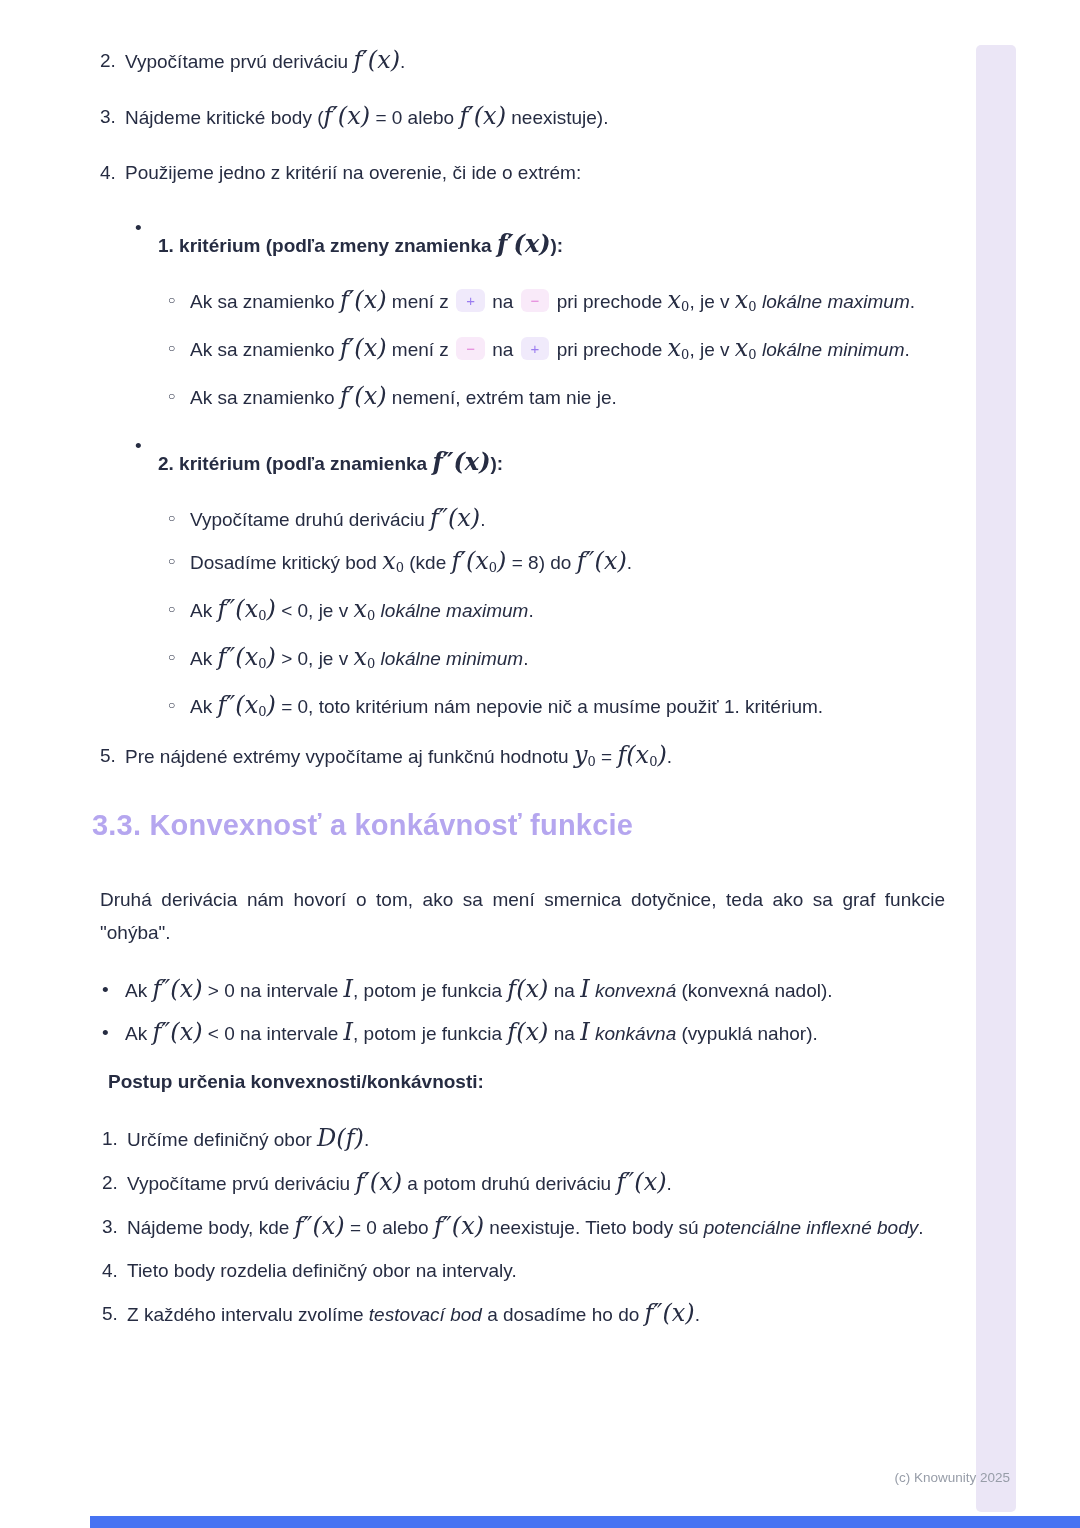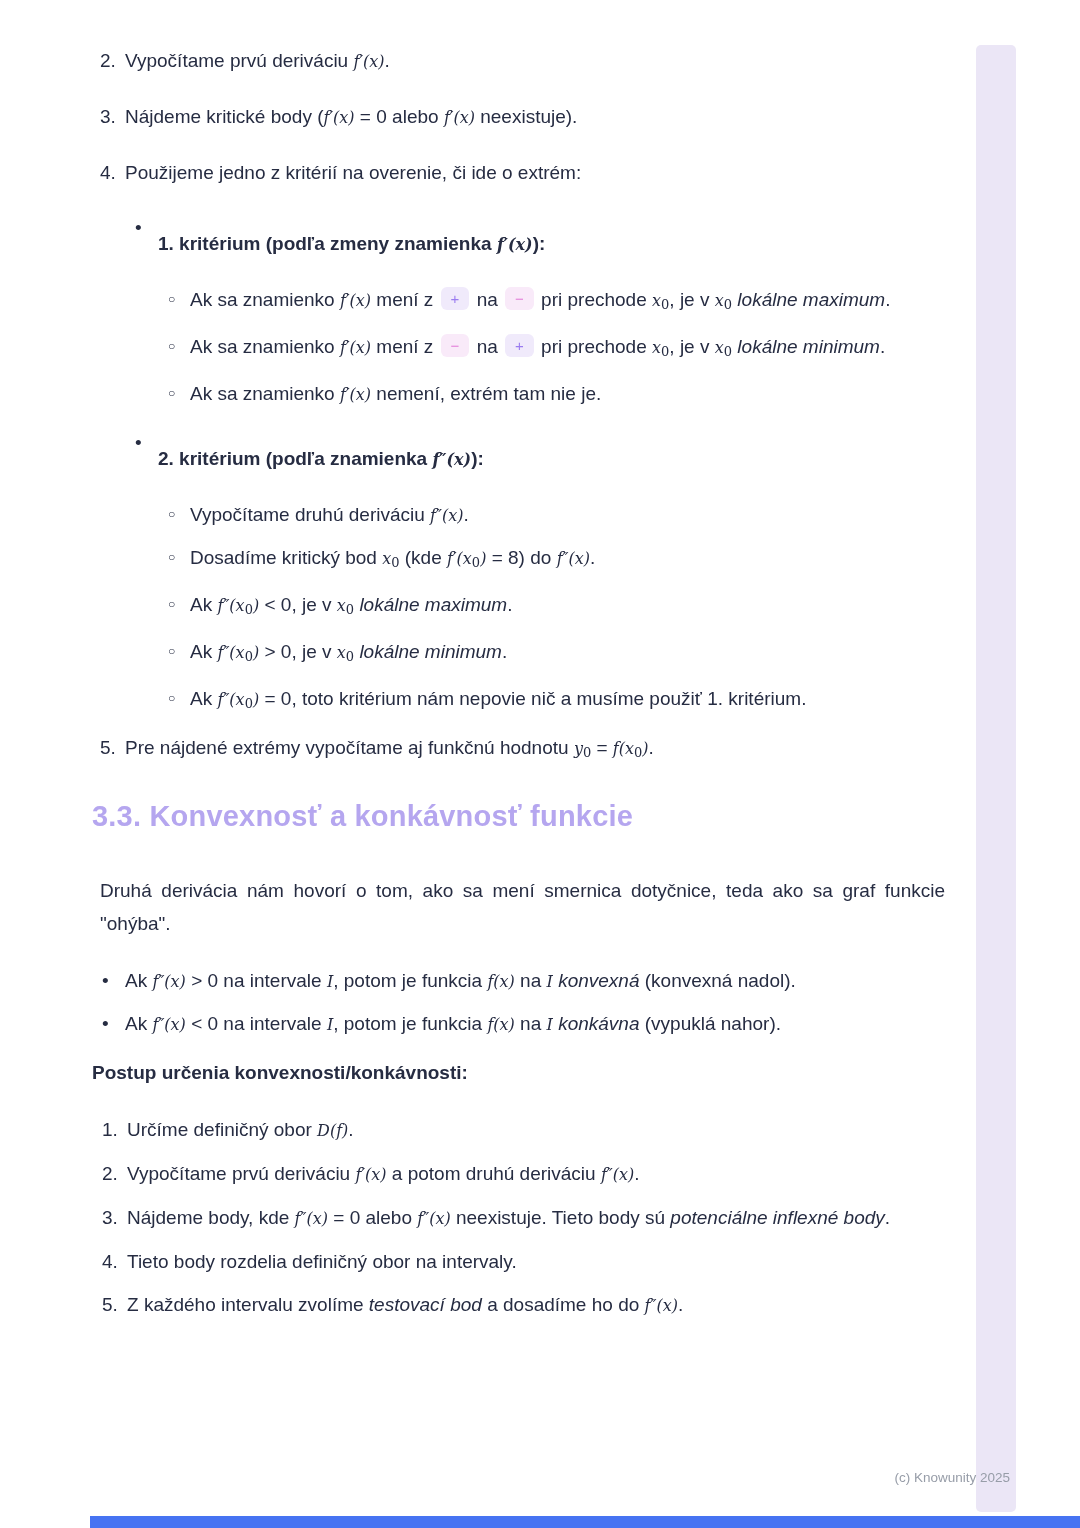--- a/index.html
+++ b/index.html
@@ -37,23 +37,23 @@
   .ulA .mk{width:23px;}
   .ol2{margin:0 0 10px 10px;}
   .ol2 .mk{width:25px;}
   .h2{
     font-size:29px;line-height:38px;font-weight:700;
     color:var(--heading,#b5a6ef);margin:28px 0 39px 0;letter-spacing:.2px;
   }
   .p{margin:0 0 24px 8px;}
   .p .bc{text-align:justify;}
   .ulA + .pb{margin-top:15px;}
-  .pb{font-weight:700;margin:0 0 24px 0;}
+  .pb{font-weight:700;margin:0 0 24px 16px;}
   .rt{}
-  .rm{font-family:"DejaVu Serif","Liberation Serif",serif;font-style:italic;font-size:16px;}
+  .rm{font-family:"DejaVu Serif","Liberation Serif",serif;font-style:italic;font-size:24px;}
   .rs{font-family:"DejaVu Serif","Liberation Serif",serif;font-style:normal;font-size:13px;vertical-align:-3px;}
   .ri{font-style:italic;}
   .badge{
     display:inline-block;line-height:23px;padding:0 10px;border-radius:6px;
     font-size:15px;font-weight:500;position:relative;top:-2px;margin:0 2px;
   }
   .bp{background:var(--bpbg,#f0eafb);color:var(--bpfg,#9a7cf0);}
   .bm{background:var(--bmbg,#f9eaf9);color:var(--bmfg,#e27ed8);}
   .footer{
     position:absolute;top:1470px;right:70px;

